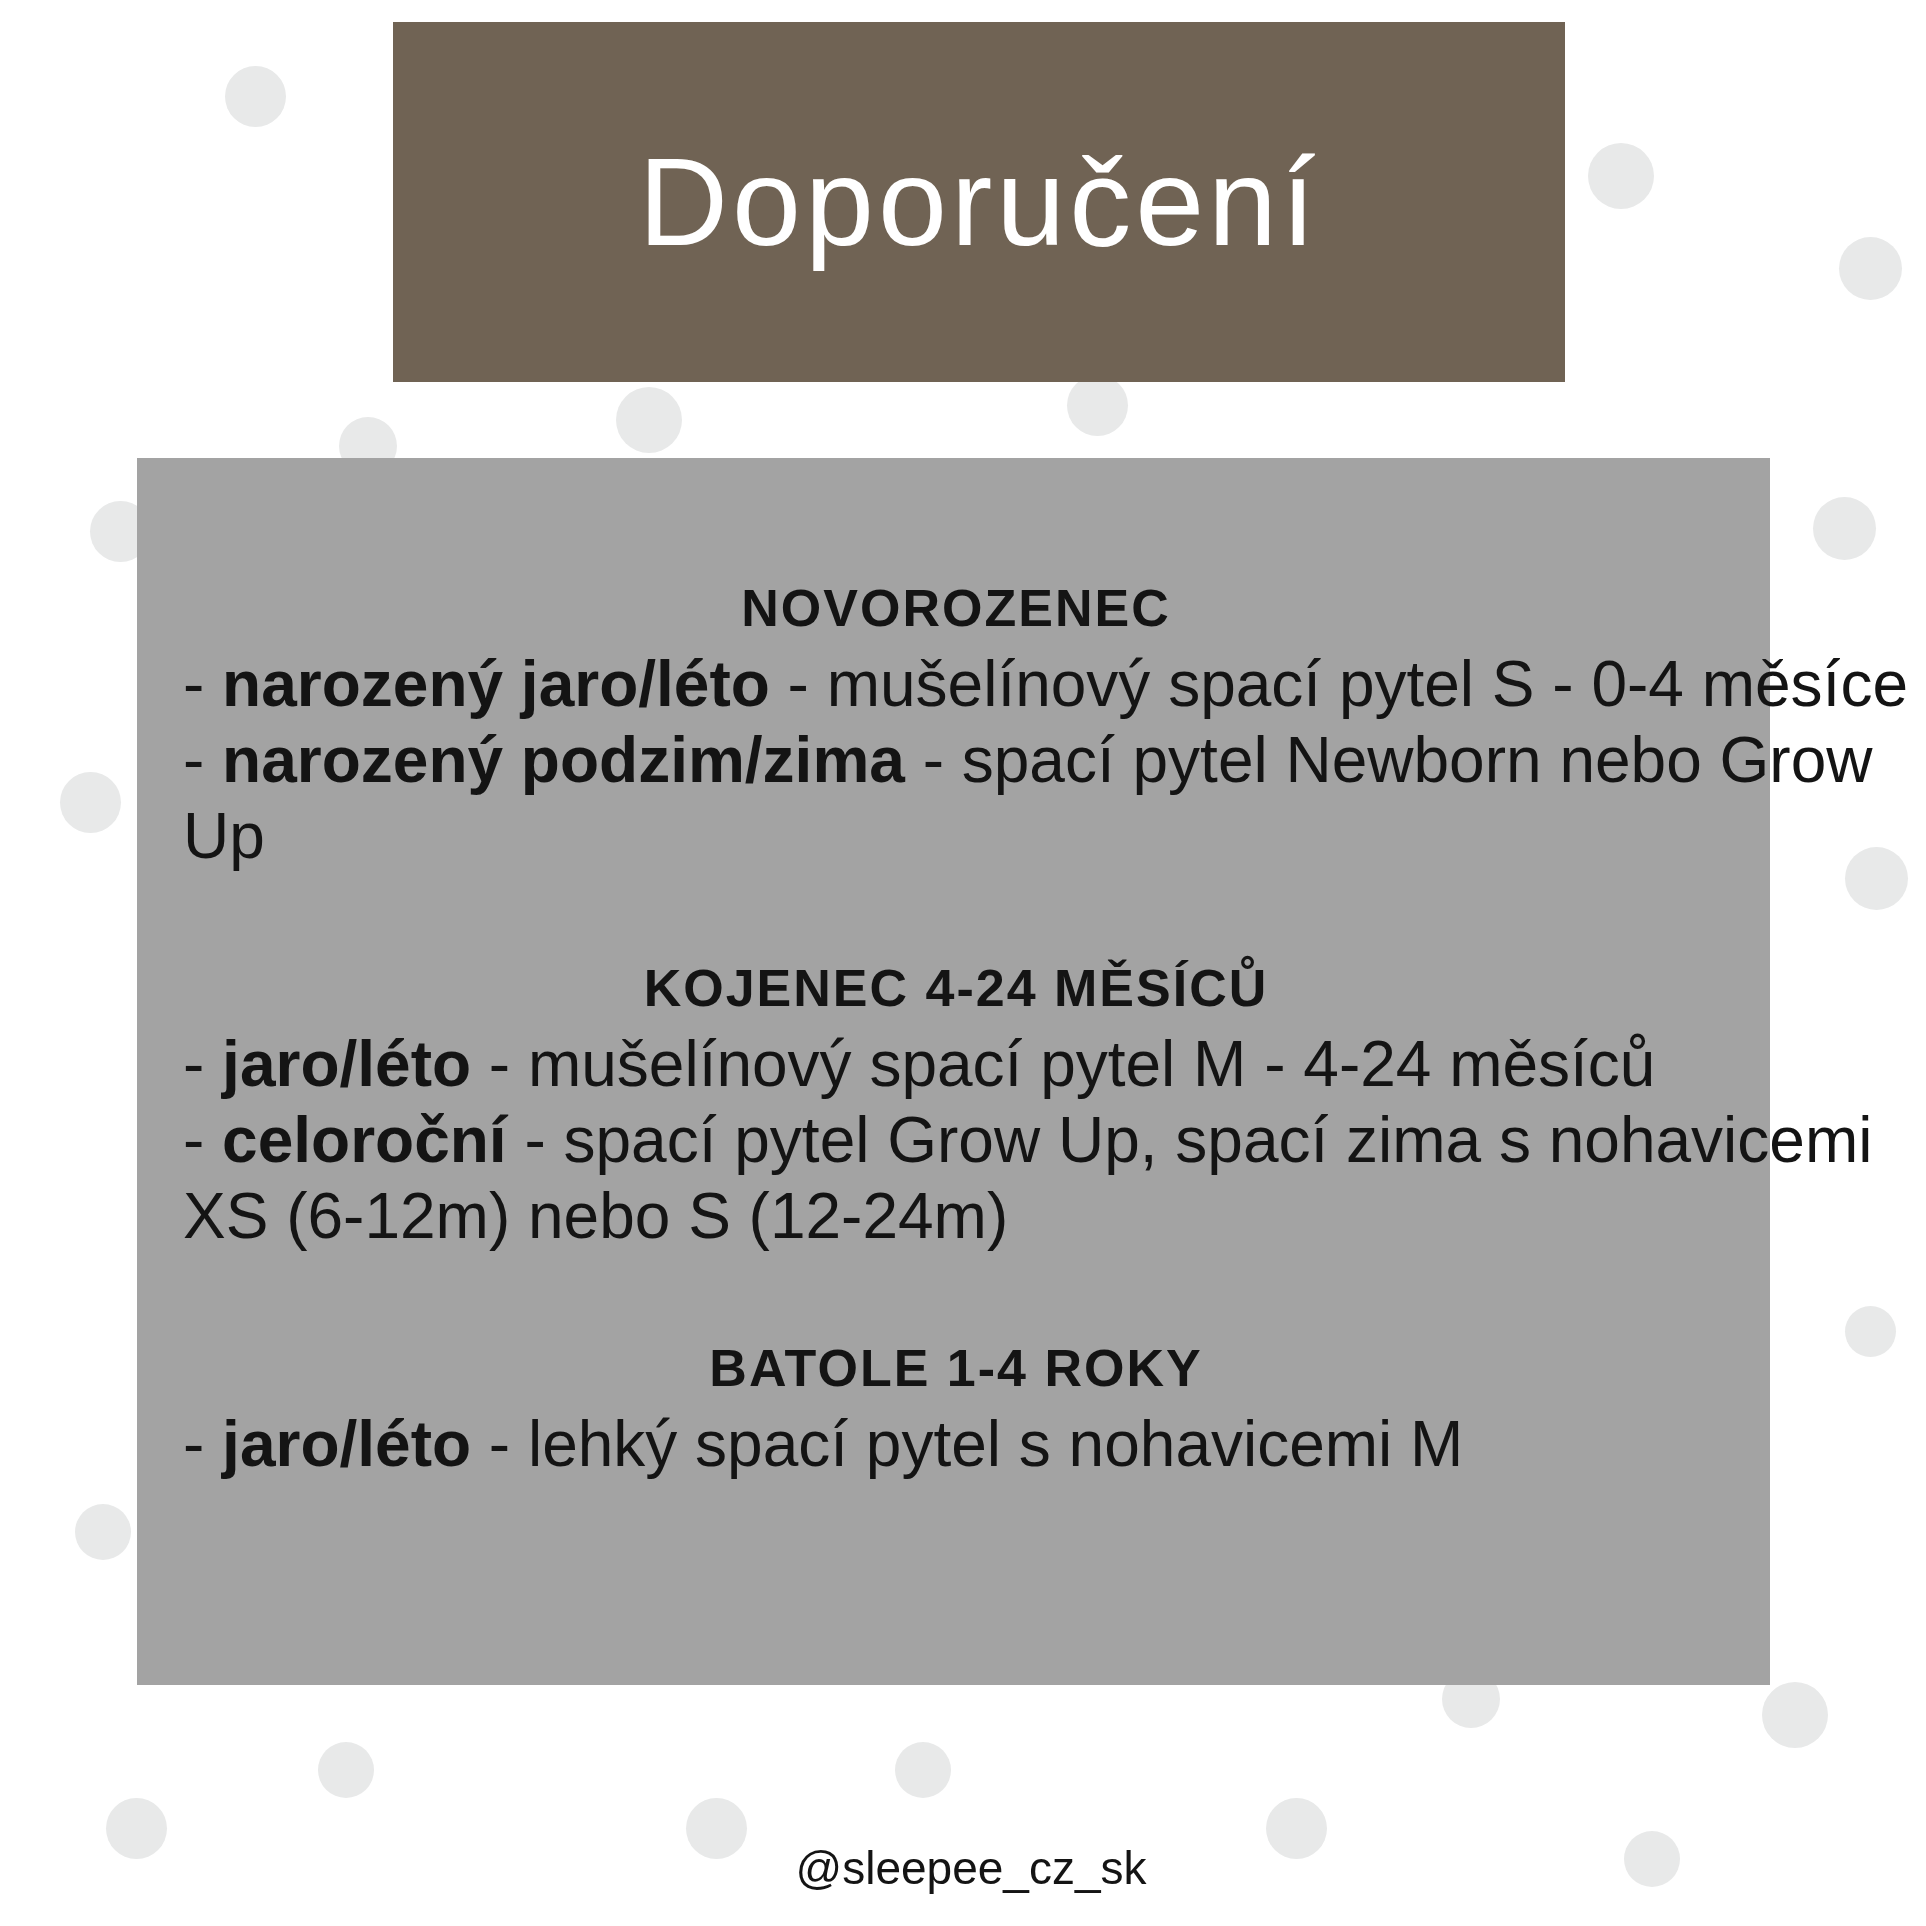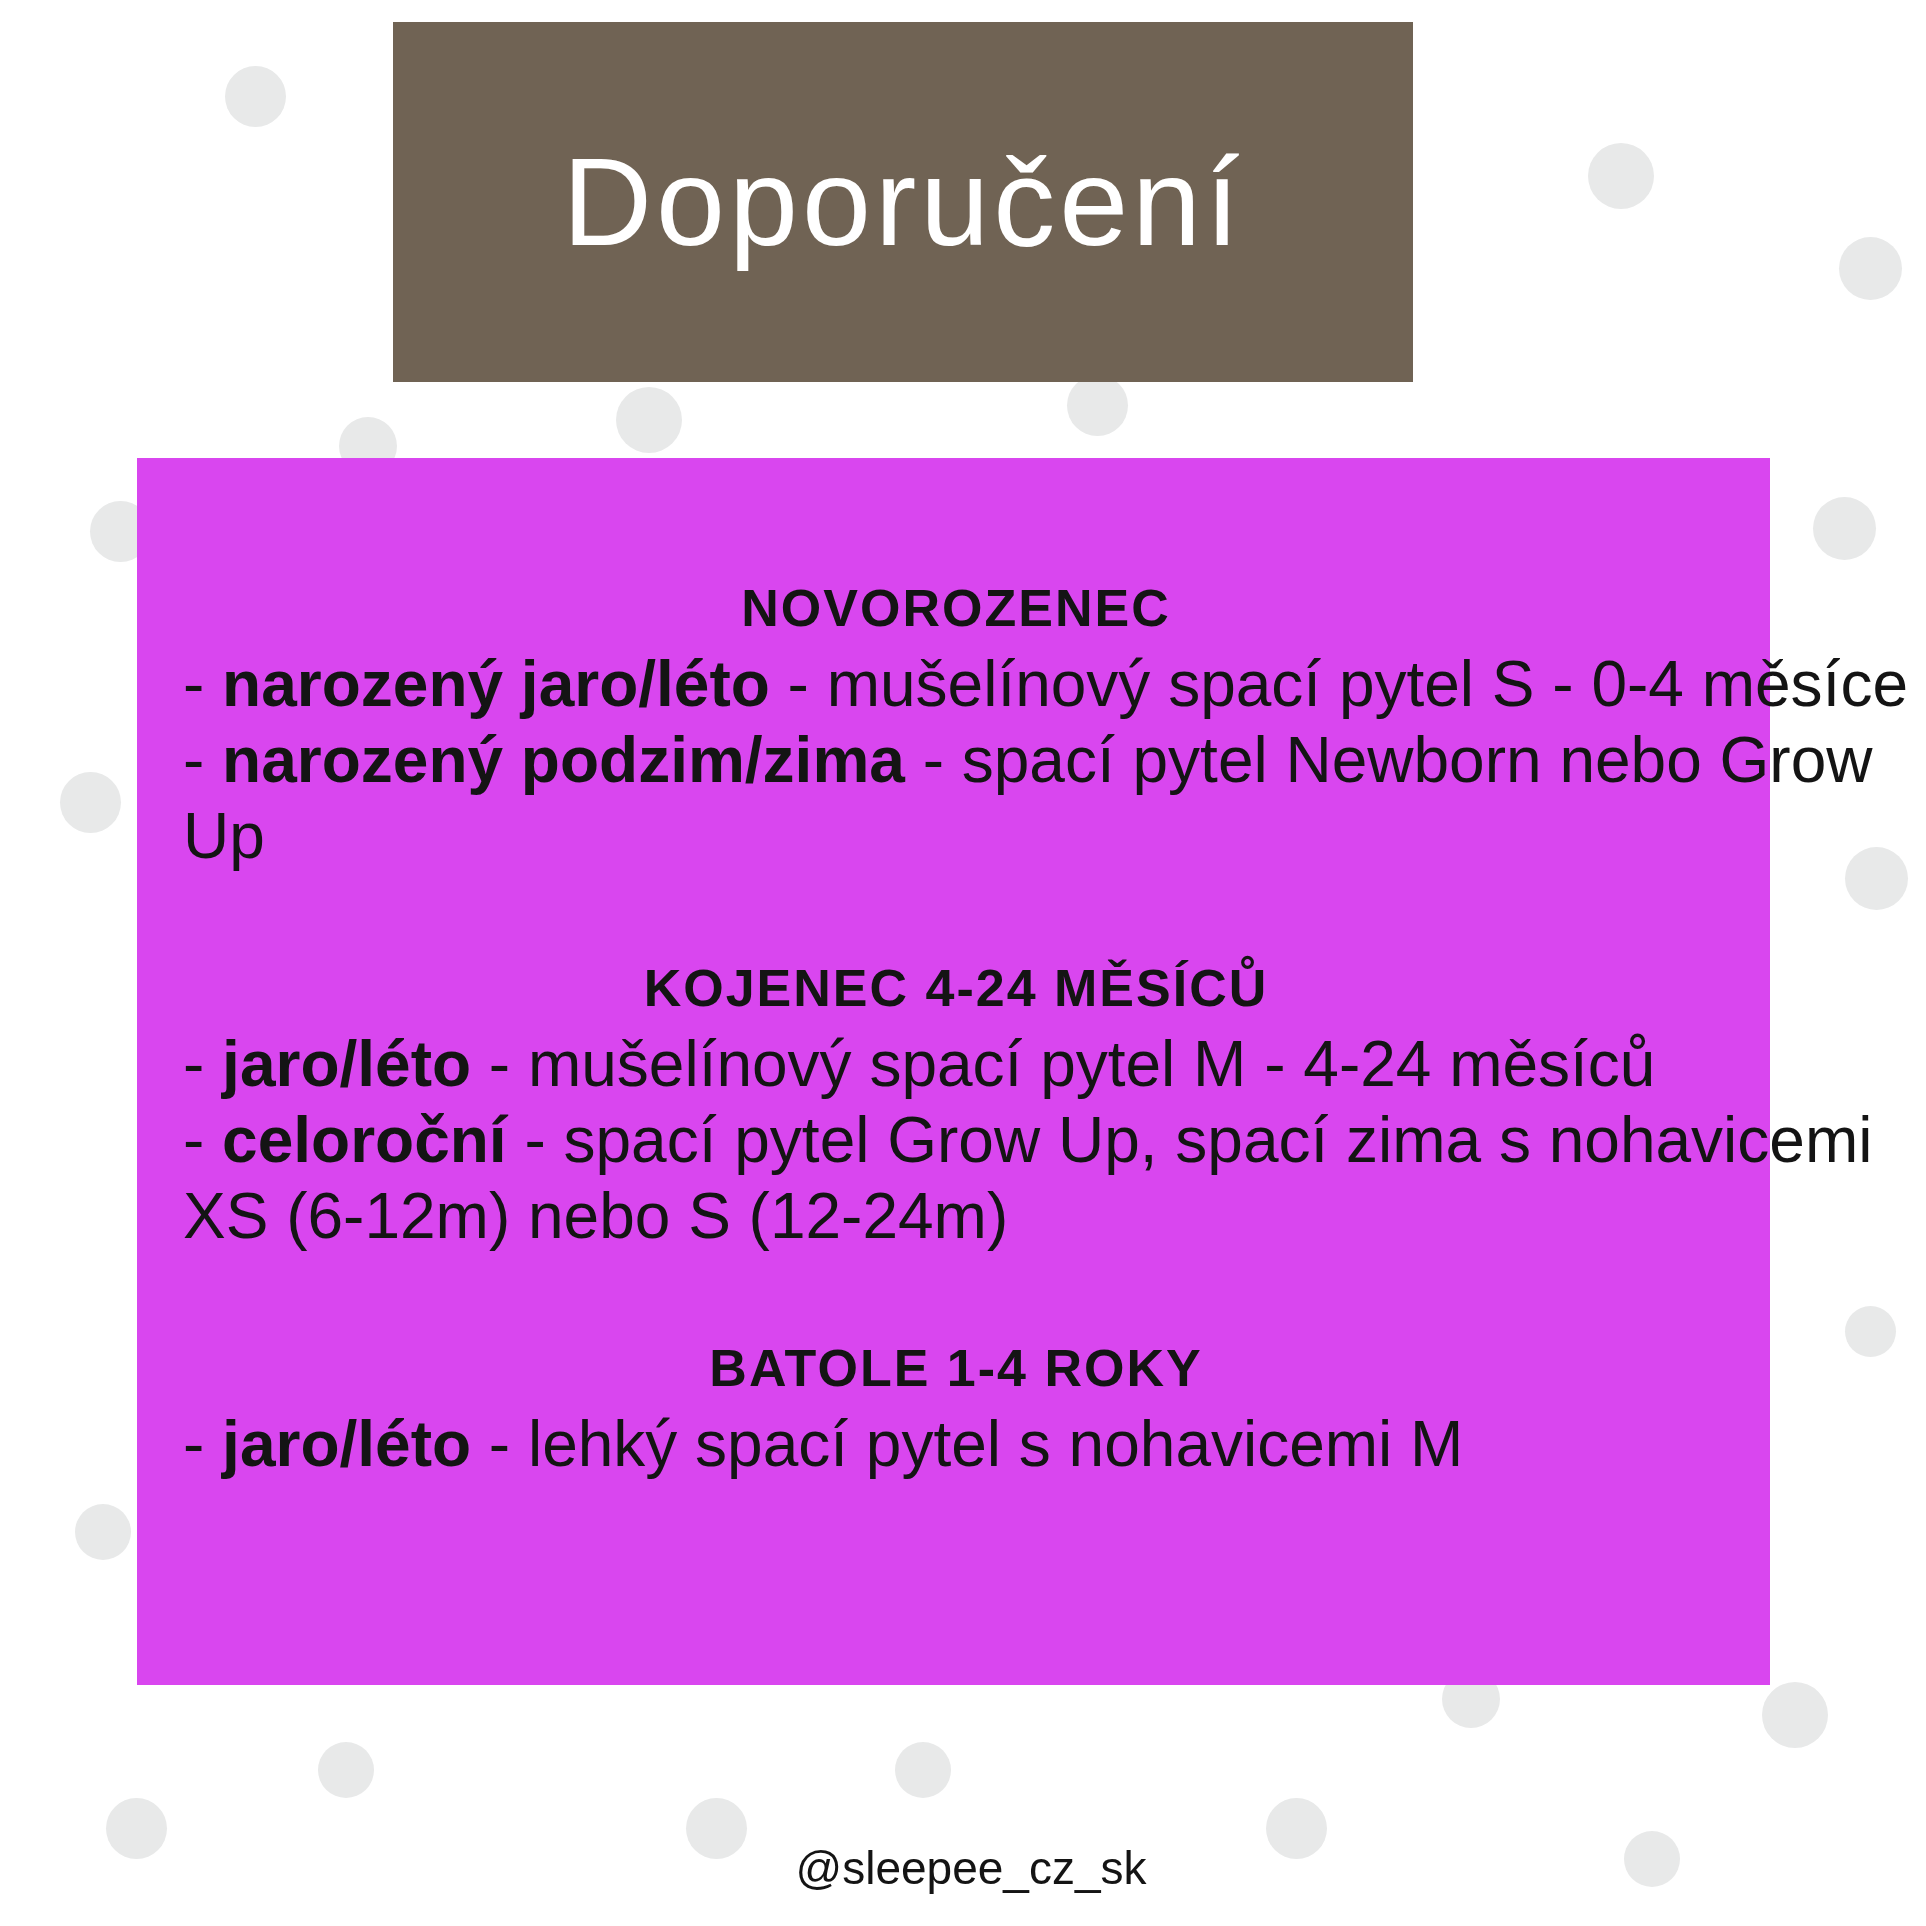--- a/index.html
+++ b/index.html
@@ -18,21 +18,21 @@
   }
   .dot {
     position: absolute;
     border-radius: 50%;
     z-index: 0;
   }
   #banner {
     position: absolute;
     left: 393px;
     top: 22px;
-    width: 1020px;
+    width: 1172px;
     height: 360px;
     z-index: 2;
     display: flex;
     flex-direction: column;
     align-items: center;
     justify-content: center;
     text-align: center;
   }
   .banner-line {
     font-size: 124px;
@@ -111,21 +111,21 @@
       <div class="dot" style="width: 61px; height: 61px; left: 106px; top: 1798px; background: rgb(232, 233, 233);"></div>
       <div class="dot" style="width: 61px; height: 61px; left: 686px; top: 1798px; background: rgb(232, 233, 233);"></div>
       <div class="dot" style="width: 61px; height: 61px; left: 1266px; top: 1798px; background: rgb(232, 233, 233);"></div>
       <div class="dot" style="width: 56px; height: 56px; left: 1624px; top: 1831px; background: rgb(232, 233, 233);"></div>
     </div>
 
   <div id="banner" style="background: rgb(112, 99, 84);">
     <div class="banner-line">Doporučení</div>
   </div>
 
-  <div id="panel" style="background: #d946ef; color: rgb(20, 20, 20);">
+  <div id="panel" style="background: #a3a3a3; color: rgb(20, 20, 20);">
       <div class="section-heading">NOVOROZENEC</div>
       <div class="bullet-line"><span>- </span><span class="bullet-label">narozený jaro/léto</span><span> - mušelínový spací pytel S - 0-4 měsíce</span></div>
       <div class="bullet-line"><span>- </span><span class="bullet-label">narozený podzim/zima</span><span> - spací pytel Newborn nebo Grow</span></div>
       <div class="bullet-line"><span></span><span class="bullet-label"></span><span>Up</span></div>
       <div class="section-heading section-gap">KOJENEC 4-24 MĚSÍCŮ</div>
       <div class="bullet-line"><span>- </span><span class="bullet-label">jaro/léto</span><span> - mušelínový spací pytel M - 4-24 měsíců</span></div>
       <div class="bullet-line"><span>- </span><span class="bullet-label">celoroční</span><span> - spací pytel Grow Up, spací zima s nohavicemi</span></div>
       <div class="bullet-line"><span></span><span class="bullet-label"></span><span>XS (6-12m) nebo S (12-24m)</span></div>
       <div class="section-heading section-gap">BATOLE 1-4 ROKY</div>
       <div class="bullet-line"><span>- </span><span class="bullet-label">jaro/léto</span><span> - lehký spací pytel s nohavicemi M</span></div>

